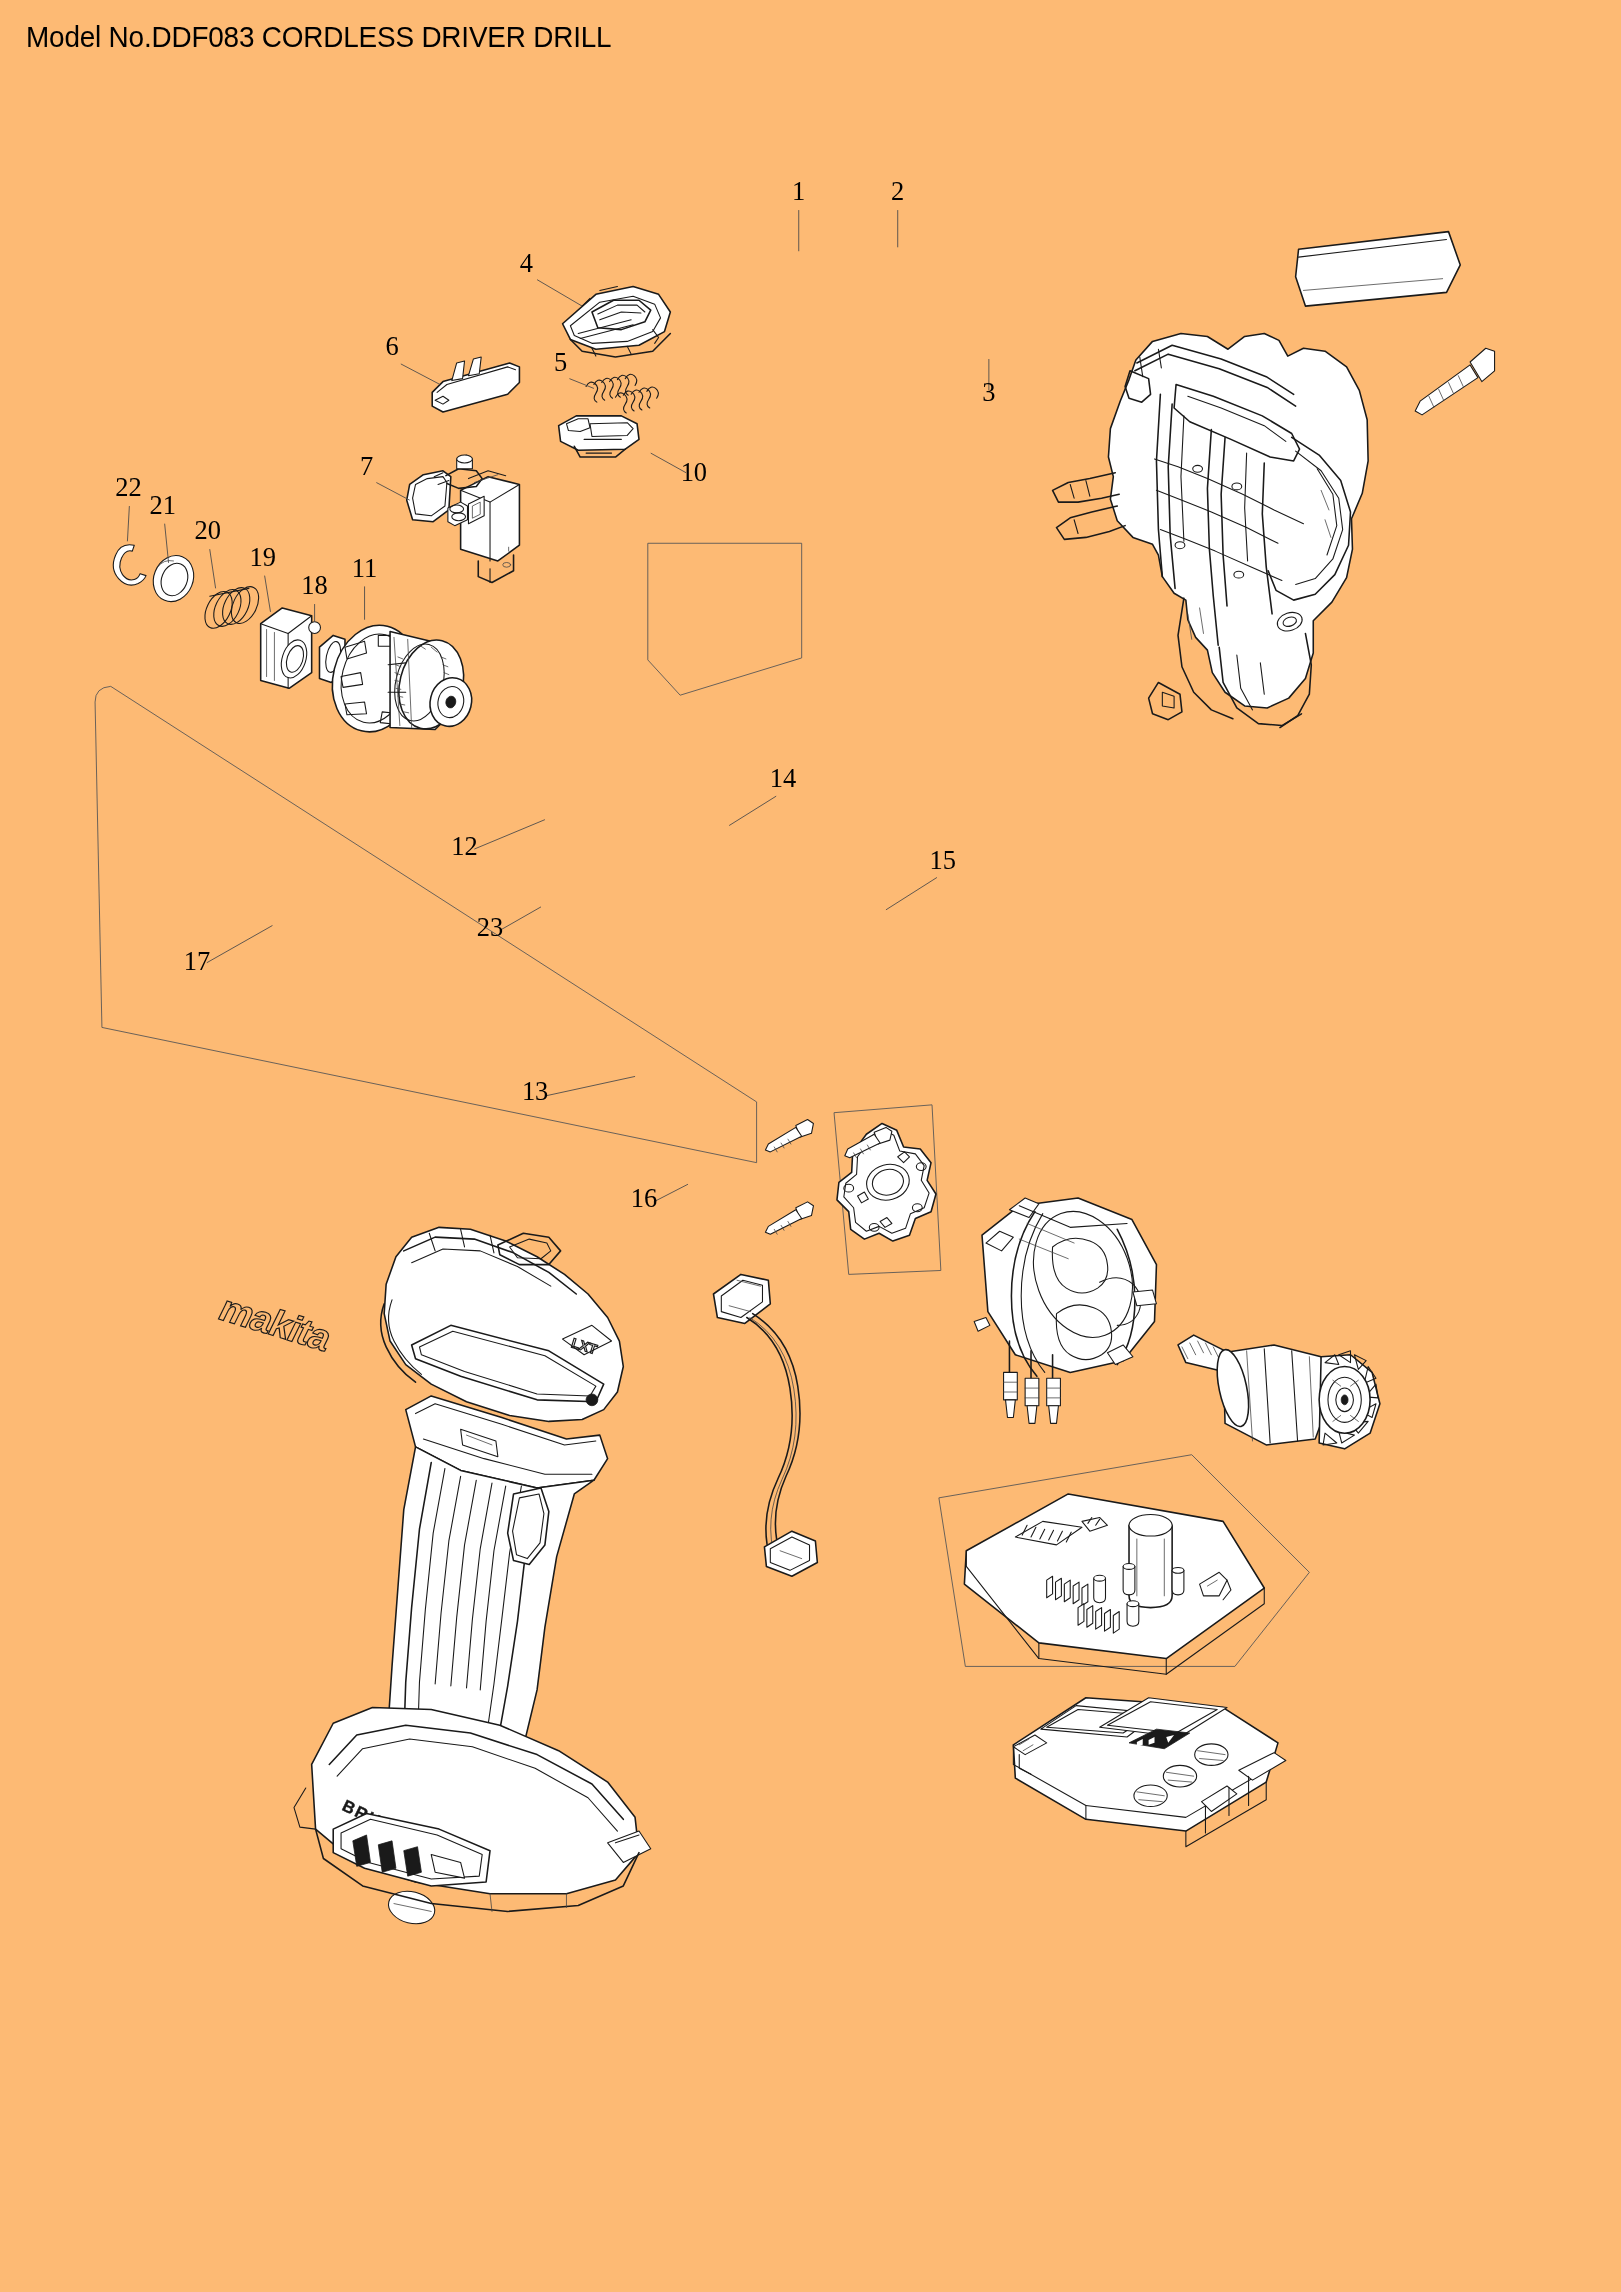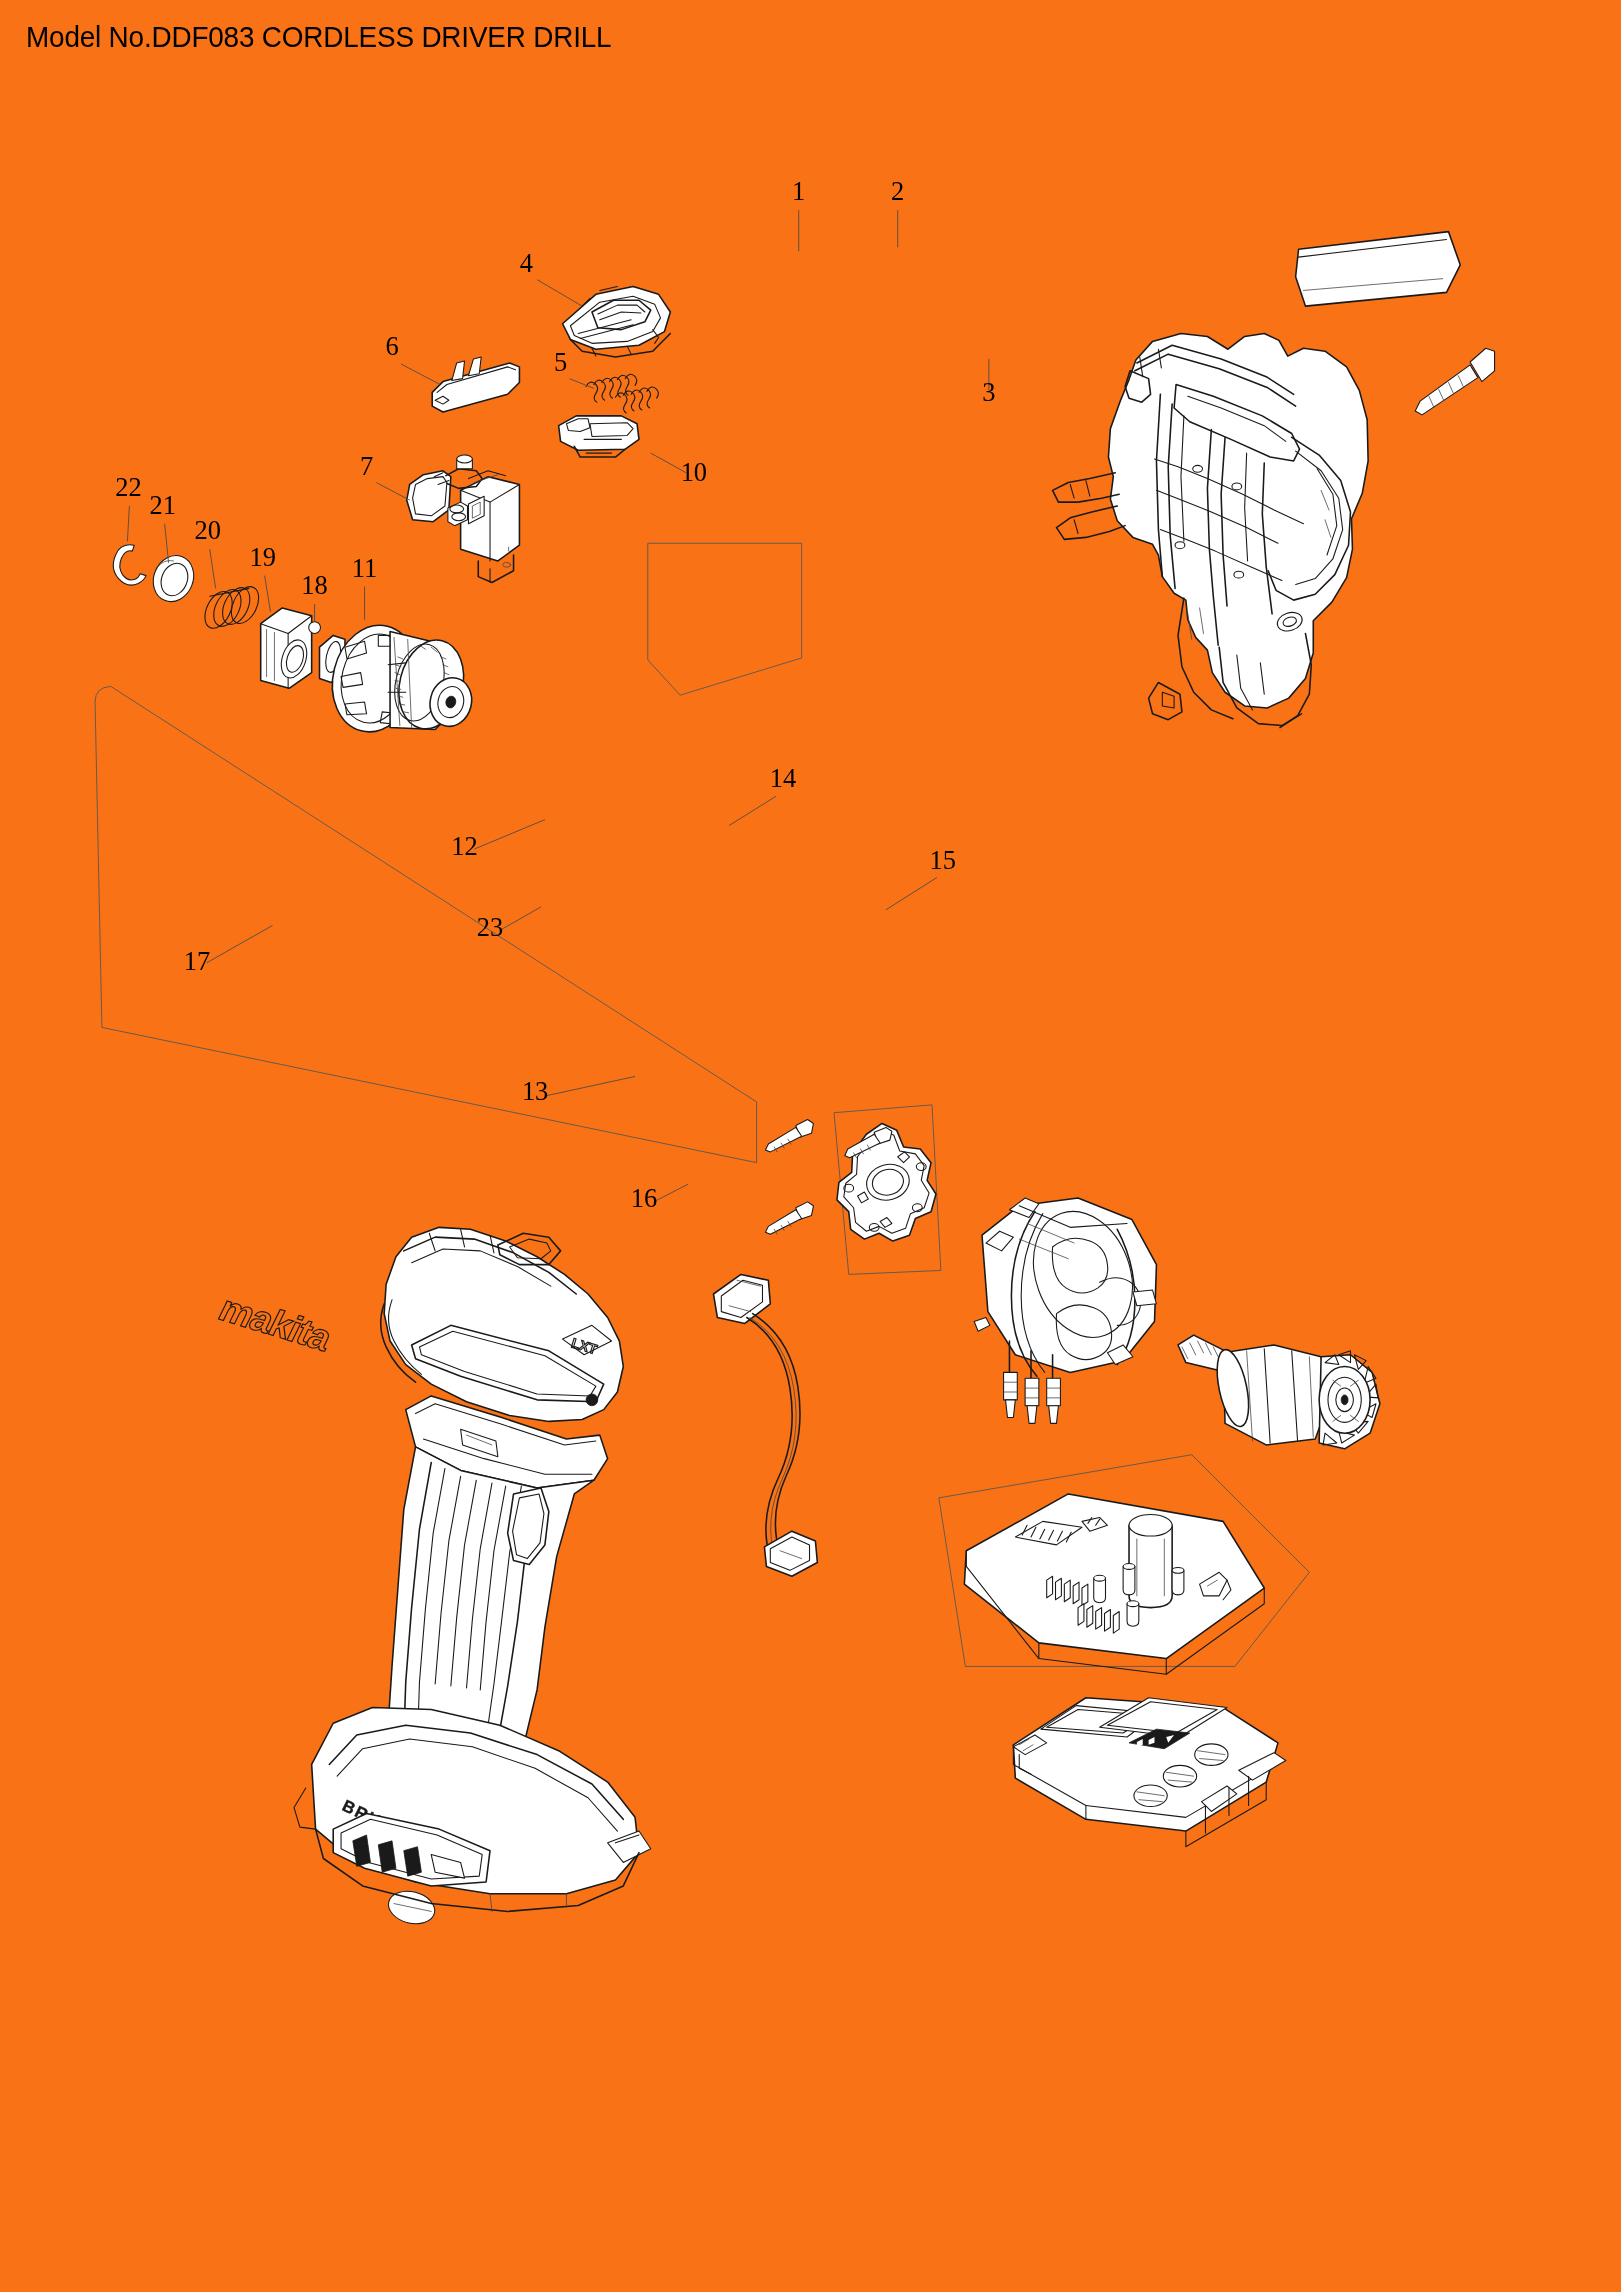--- a/index.html
+++ b/index.html
@@ -9,21 +9,21 @@
     background: #ffffff;
   }
   body {
     font-family: "Liberation Sans", sans-serif;
     color: #111111;
   }
   #page {
     position: relative;
     width: 1621px;
     height: 2293px;
-    background: #f97316;
+    background: #fdba74;
     overflow: hidden;
   }
   #title {
     position: absolute;
     left: 25.5px;
     top: 19.6px;
     font-size: 30px;
     font-family: "Liberation Sans", sans-serif;
     letter-spacing: -0.2px;
     color: #000000;

